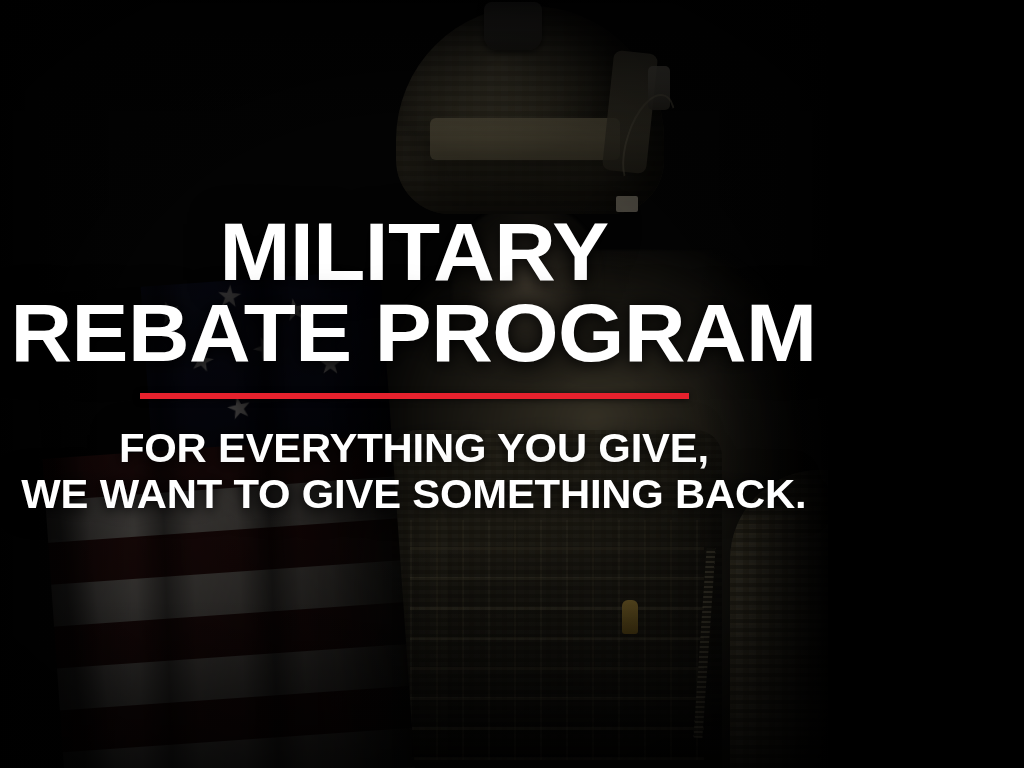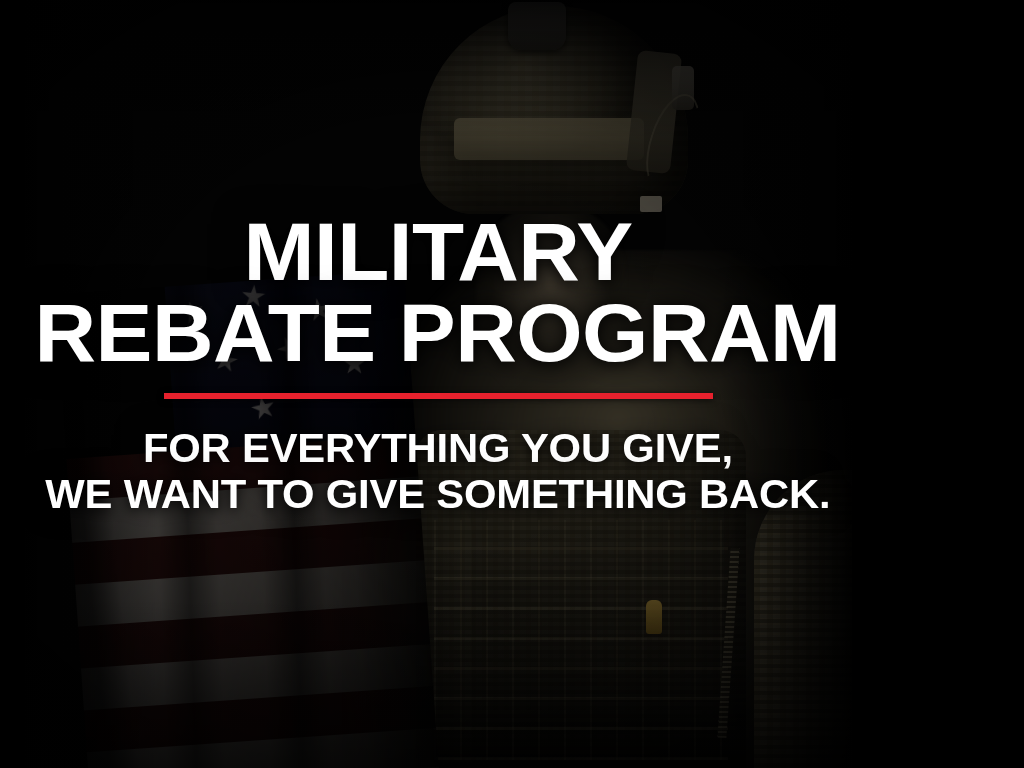--- a/index.html
+++ b/index.html
@@ -10,21 +10,20 @@
     background:#000;
     font-family:"Liberation Sans", sans-serif;
     overflow:hidden;
   }
 
   .banner{
     position:relative;
     width:828px; height:768px;
     background:#060606;
     overflow:hidden;
-    margin-left:24px;
   }
 
   
   .photo{ position:absolute; inset:0; overflow:hidden; }
 
   
   .torso{
     position:absolute;
     left:300px; top:250px;
     width:640px; height:560px;

